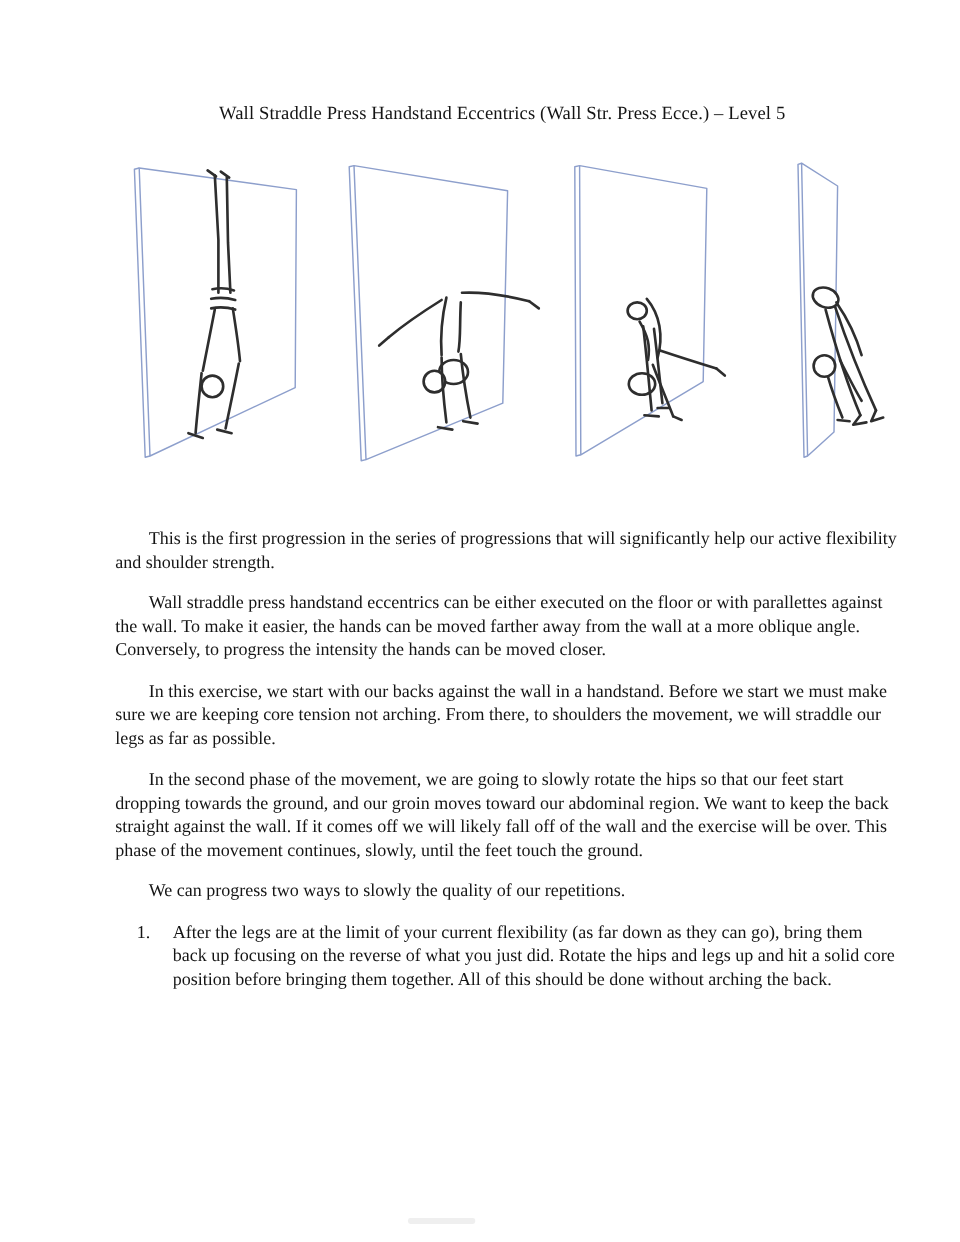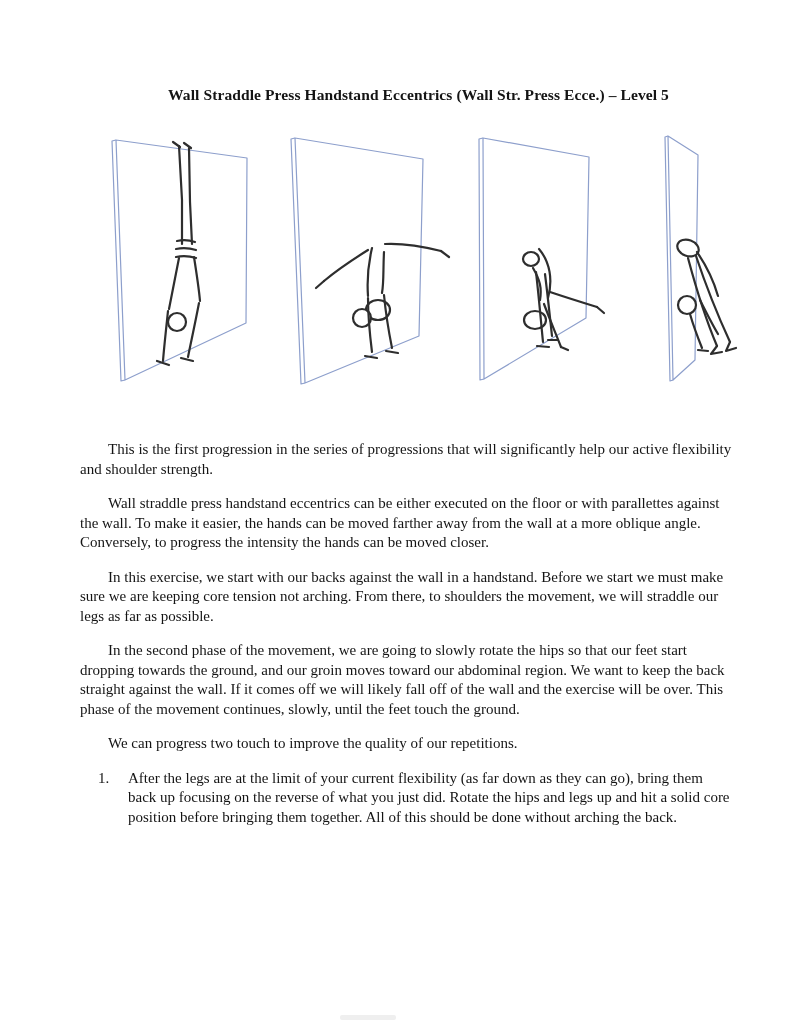--- a/index.html
+++ b/index.html
@@ -12,39 +12,39 @@
     color:#141414;
     overflow:hidden;
   }
   .doc-title{
     position:absolute;
     left:92px;
     top:86px;
     width:653px;
     text-align:center;
     font-size:15.5px;
-    font-weight:bold;
+    font-weight:normal;
     letter-spacing:0.1px;
   }
   .figure-row{
     position:absolute;
     left:0; top:128px;
     width:800px; height:275px;
   }
   .figure-row svg{position:absolute;display:block;}
   .fig1{left:100px;top:2px;}
   .fig2{left:280px;top:2px;}
   .fig3{left:460px;top:2px;}
   .fig4{left:630px;top:2px;}
   .wall{stroke:#8d9fcc;stroke-width:1.2;fill:none;stroke-linejoin:round;}
   .person{stroke:#2e2e2e;stroke-width:2.2;fill:none;stroke-linecap:round;stroke-linejoin:round;}
   .person-fill{stroke:#2e2e2e;stroke-width:2.2;fill:#ffffff;}
   .body-text{
     position:absolute;
-    left:80px;
+    left:96px;
     top:440px;
     width:653px;
     font-size:15px;
     line-height:19.5px;
     text-align:left;
   }
   .body-text p{
     margin:0 0 15px 0;
     text-indent:28px;
   }
@@ -164,21 +164,21 @@
       </g>
     </svg>
 
   </div>
 
   <div class="body-text">
     <p>This is the first progression in the series of progressions that will significantly help our active flexibility and shoulder strength.</p>
     <p>Wall straddle press handstand eccentrics can be either executed on the floor or with parallettes against the wall. To make it easier, the hands can be moved farther away from the wall at a more oblique angle. Conversely, to progress the intensity the hands can be moved closer.</p>
     <p>In this exercise, we start with our backs against the wall in a handstand. Before we start we must make sure we are keeping core tension not arching. From there, to shoulders the movement, we will straddle our legs as far as possible.</p>
     <p>In the second phase of the movement, we are going to slowly rotate the hips so that our feet start dropping towards the ground, and our groin moves toward our abdominal region. We want to keep the back straight against the wall. If it comes off we will likely fall off of the wall and the exercise will be over. This phase of the movement continues, slowly, until the feet touch the ground.</p>
-    <p>We can progress two touch to improve the quality of our repetitions.</p>
+    <p>We can progress two ways to slowly the quality of our repetitions.</p>
 
     <div class="num-list">
       <div class="num-marker">1.</div>
       <div class="num-text">After the legs are at the limit of your current flexibility (as far down as they can go), bring them back up focusing on the reverse of what you just did. Rotate the hips and legs up and hit a solid core position before bringing them together. All of this should be done without arching the back.</div>
     </div>
   </div>
 
   <div class="footer-smudge"></div>
 
 </div>

